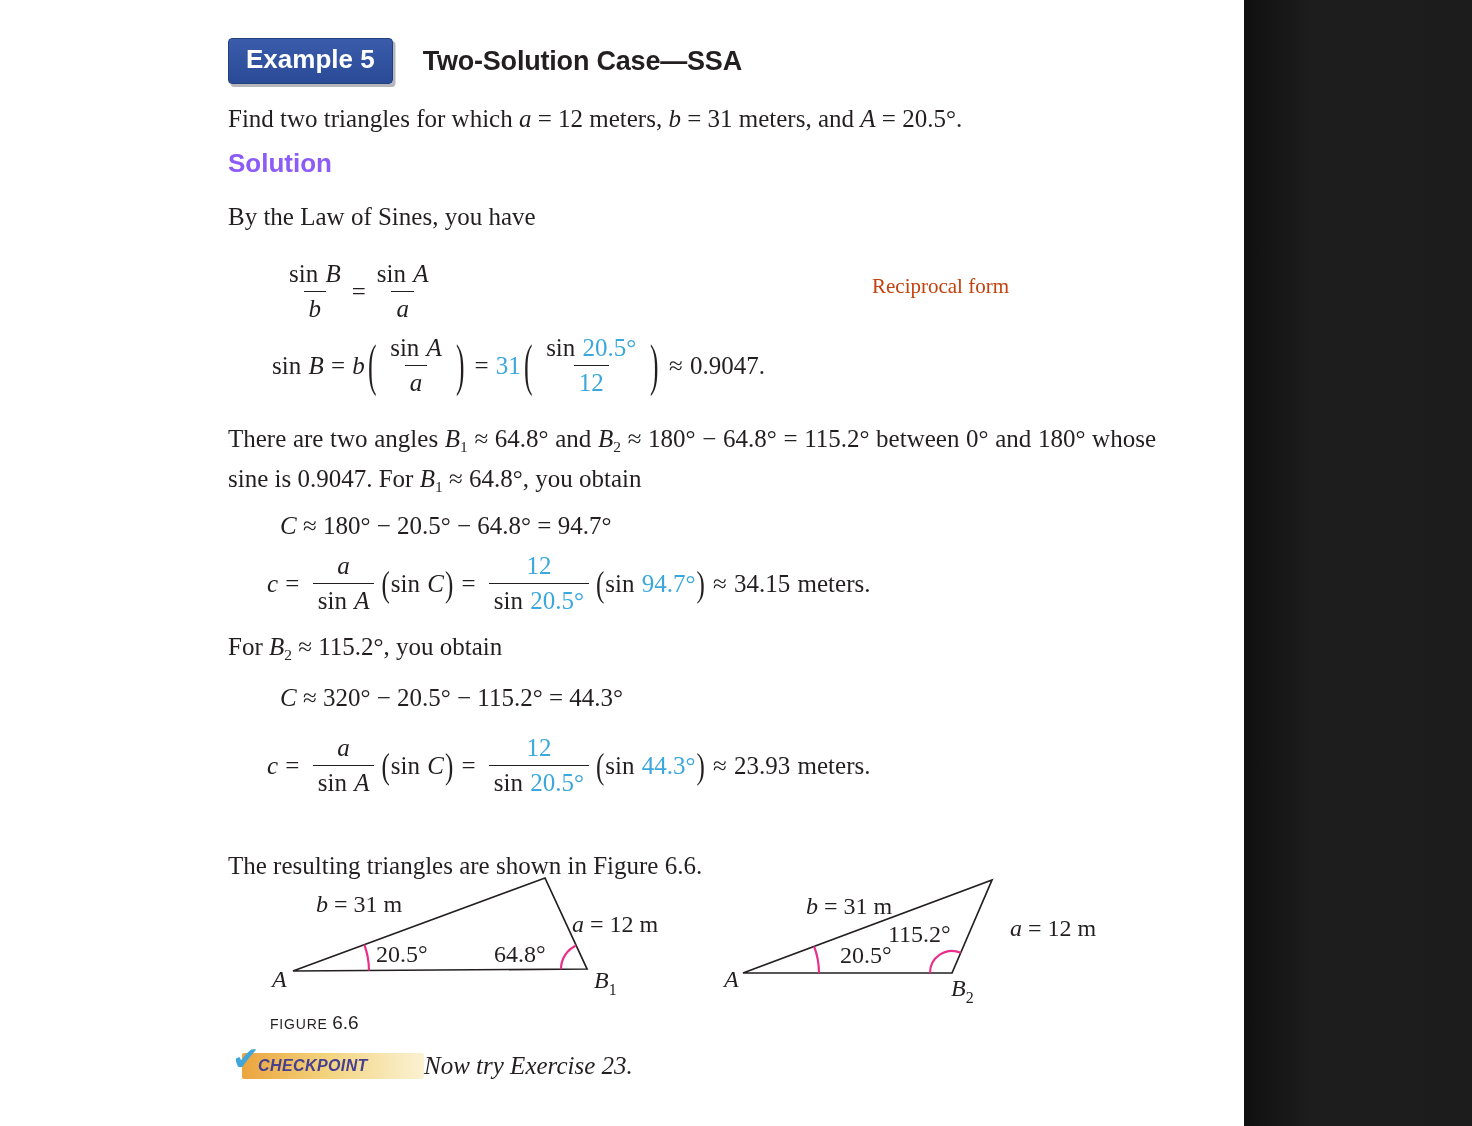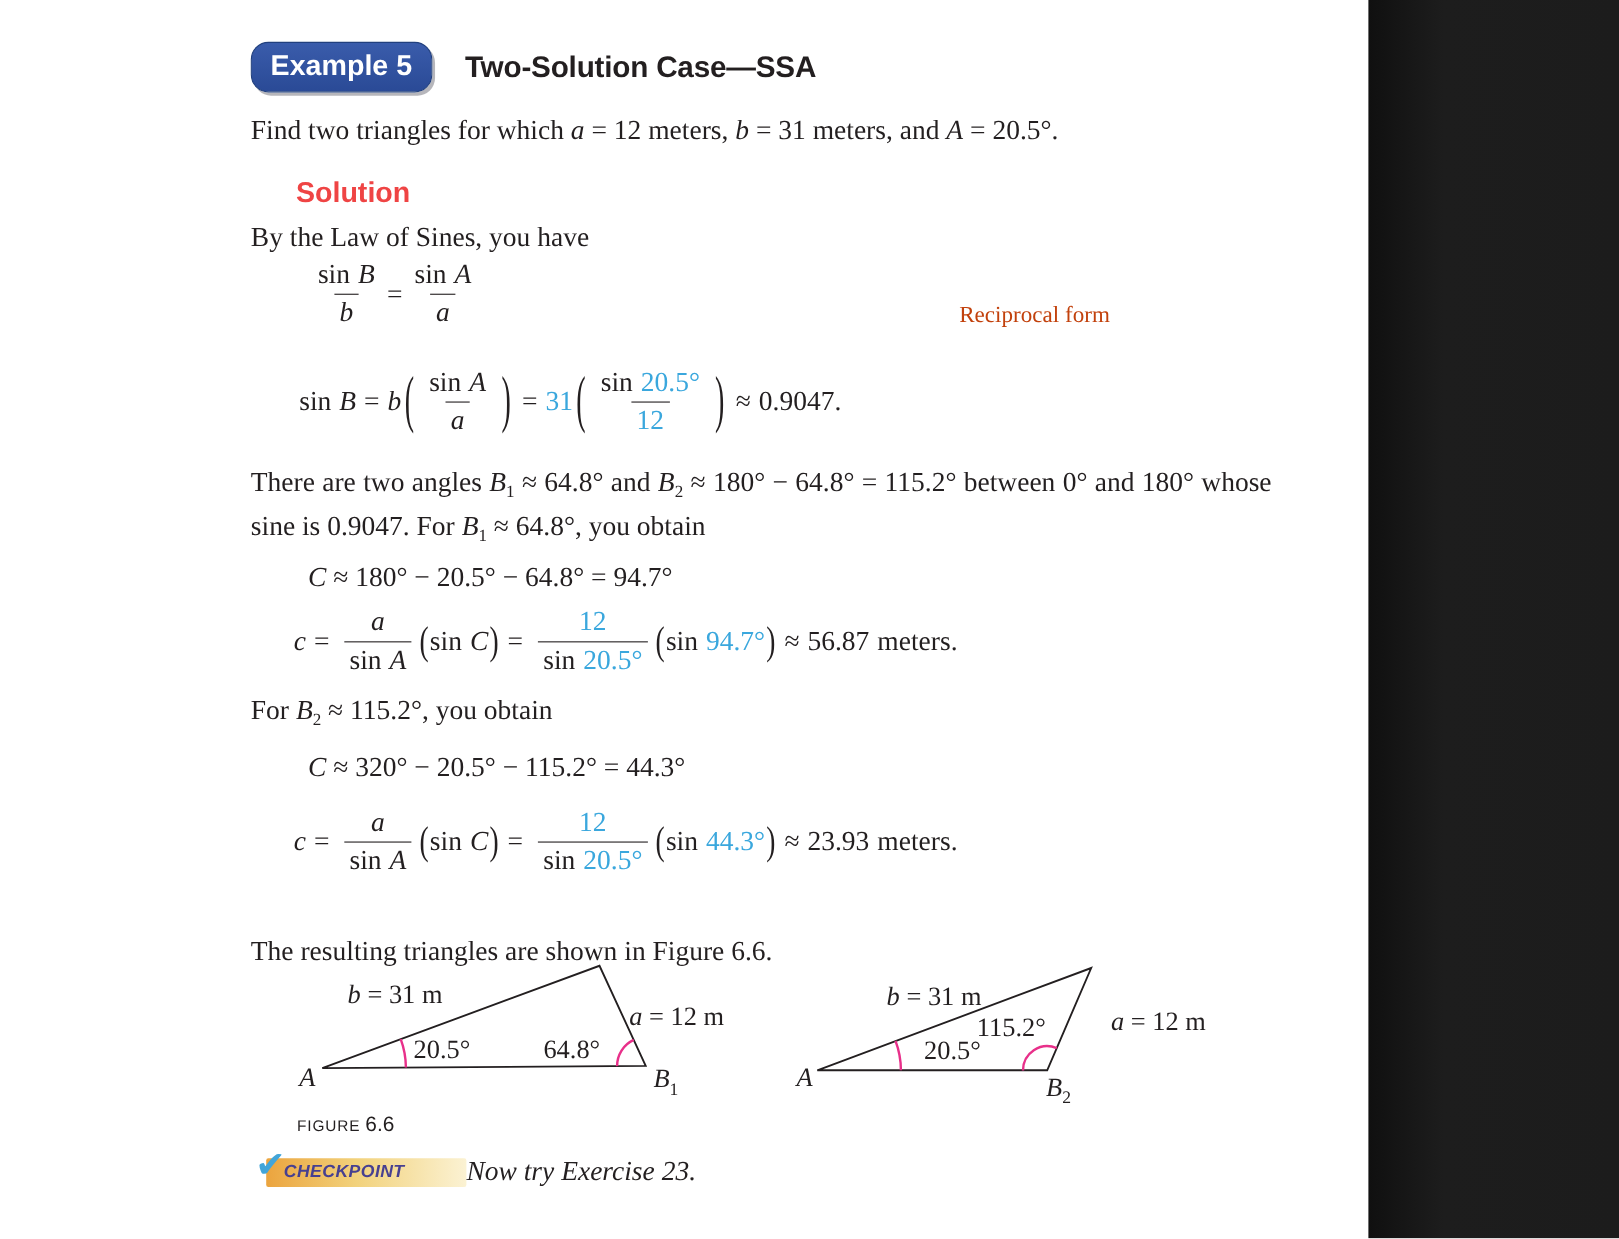--- a/index.html
+++ b/index.html
@@ -7,32 +7,32 @@
         font-family:"Liberation Serif",serif;color:#231f20;}
   .abs{position:absolute;}
 
   
   #dark-panel{position:absolute;top:0;left:1244px;width:228px;height:1126px;
     background:linear-gradient(to right,#101010,#1d1d1d 30%,#1c1c1c);}
 
   
   #header-row{left:228px;top:38px;display:flex;align-items:center;gap:30px;}
   .example-badge{background:linear-gradient(180deg,#3a5cab,#2a4a96);color:#fff;
-    font:bold 26px "Liberation Sans",sans-serif;padding:5px 17px 8px;border-radius:16px;
+    font:bold 26px "Liberation Sans",sans-serif;padding:5px 17px 8px;border-radius:4px;
     border:1px solid #21407e;box-shadow:2.5px 3px 0 rgba(110,110,120,.5);}
   .example-title{font:bold 27px "Liberation Sans",sans-serif;color:#231f20;letter-spacing:-.2px;}
 
   .serif-line{font-size:25px;white-space:nowrap;}
   #problem{left:228px;top:105px;}
-  #solution-heading{left:228px;top:160px;font:bold 26px "Liberation Sans",sans-serif;color:#ef4444;margin-left:41px;}
+  #solution-heading{left:228px;top:148px;font:bold 26px "Liberation Sans",sans-serif;color:#8b5cf6;}
   #intro{left:228px;top:203px;}
 
   
   .eq-row{display:flex;align-items:center;font-size:25px;word-spacing:1px;white-space:pre;}
-  #eq1{left:278px;top:236px;}
+  #eq1{left:278px;top:260px;}
   #annotation{left:872px;top:274px;font-size:21px;color:#c2410c;}
   #eq2{left:272px;top:334px;}
   #cline1{left:280px;top:500px;margin-top:12px;}
   #eqc1{left:267px;top:552px;}
   #para2{left:228px;top:633px;}
   #cline2{left:280px;top:684px;}
   #eqc2{left:267px;top:734px;}
   #closing{left:228px;top:812px;margin-top:40px;}
 
   #para1{left:228px;top:423px;width:928px;font-size:25px;line-height:32px;text-align:justify;}
@@ -125,21 +125,21 @@
     <span><span class="rt-i">c</span><span> = </span></span>
     <span class="frac">
       <span class="fr-num"><span class="rt-i">a</span></span>
       <span class="fr-den"><span>sin </span><span class="rt-i">A</span></span>
     </span>
     <span><span class="rt-pm">(</span><span>sin </span><span class="rt-i">C</span><span class="rt-pm">)</span><span> = </span></span>
     <span class="frac">
       <span class="fr-num"><span class="rt-b">12</span></span>
       <span class="fr-den"><span>sin </span><span class="rt-b">20.5°</span></span>
     </span>
-    <span><span class="rt-pm">(</span><span>sin </span><span class="rt-b">94.7°</span><span class="rt-pm">)</span><span> ≈ 56.87 meters.</span></span>
+    <span><span class="rt-pm">(</span><span>sin </span><span class="rt-b">94.7°</span><span class="rt-pm">)</span><span> ≈ 34.15 meters.</span></span>
   </div>
 
   <div id="para2" class="abs serif-line"><span>For </span><span class="rt-i">B</span><span class="rt-s">2</span><span> ≈ 115.2°, you obtain</span></div>
 
   <div id="cline2" class="abs serif-line"><span class="rt-i">C</span><span> ≈ 320° − 20.5° − 115.2° = 44.3°</span></div>
 
   <div id="eqc2" class="abs eq-row">
     <span><span class="rt-i">c</span><span> = </span></span>
     <span class="frac">
       <span class="fr-num"><span class="rt-i">a</span></span>

